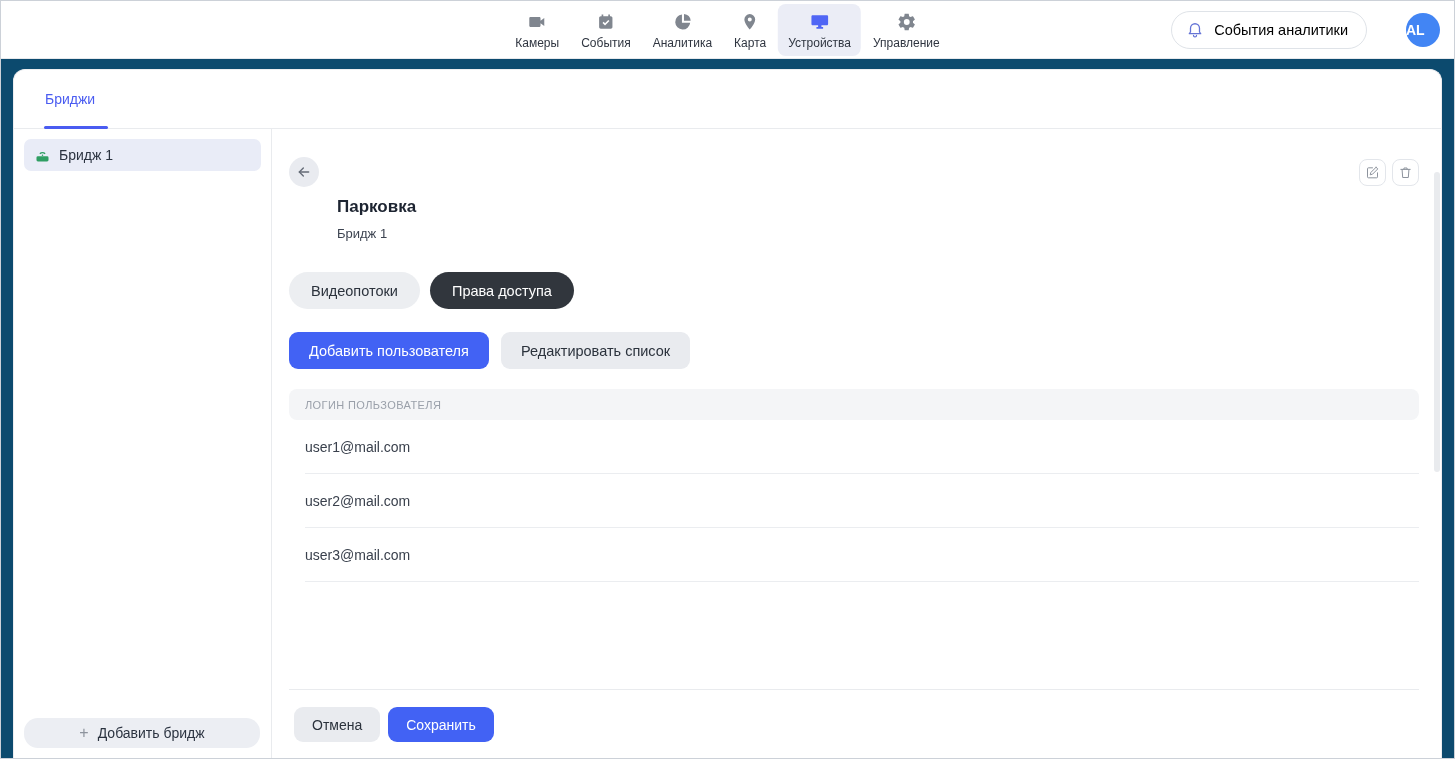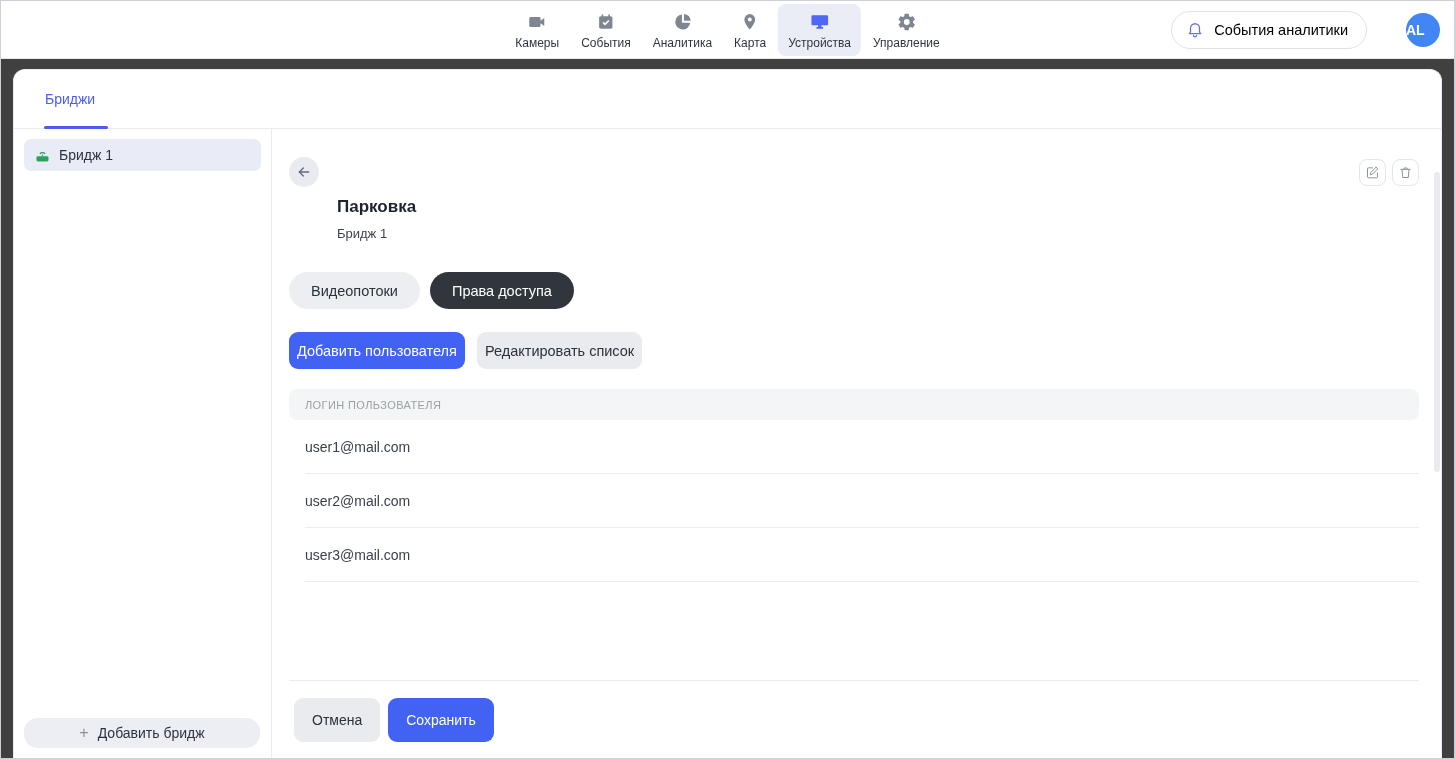--- a/index.html
+++ b/index.html
@@ -45,21 +45,21 @@
   .bell svg { width:18px; height:18px; stroke:#6574d6; fill:none; stroke-width:1.7; }
   .avatar {
     width:34px; height:34px; border-radius:50%;
     display:flex; align-items:center; 
     color:#fff; font-size:14px; font-weight:bold; cursor:pointer;margin-left:25px;
   }
 
   
   .page {
     position:absolute; left:0; right:0; top:58px; bottom:0;
-    background:#404040;
+    background:#0c4a6e;
   }
   .card {
     position:absolute; left:12px; right:12px; top:10px; bottom:0;
     background:#fff; border-radius:12px 12px 0 0;
     border:1px solid #ecedf0; border-bottom:none;
   }
   .card-tabs {
     position:relative; height:59px; border-bottom:1px solid #e9ebee;
     display:flex; align-items:center; padding-left:31px;
   }
@@ -118,21 +118,21 @@
   .seg-tab {
     height:37px; padding:0 22px; border-radius:19px; border:none;
     background:#eceef1; color:#2b323c; font-size:14.5px; cursor:pointer;
     display:flex; align-items:center;
     font-family:"Liberation Sans", sans-serif;
   }
   .seg-tab.active { background:#31363d; color:#ffffff; }
 
   .action-row { display:flex; gap:12px; margin-top:23px; }
   .btn {
-    height:37px; padding:0 8px; border-radius:9px; border:none;
+    height:37px; padding:0 20px; border-radius:9px; border:none;
     font-size:14.5px; cursor:pointer; display:flex; align-items:center;
     font-family:"Liberation Sans", sans-serif;
   }
   .btn-primary { background:#4262f4; color:#fff; }
   .btn-secondary { background:#e9ebef; color:#2b323c; }
 
   .table { margin-top:20px; }
   .table-head {
     height:31px; background:#f4f5f7; border-radius:8px;
     display:flex; align-items:center; padding:0 16px;
@@ -147,21 +147,21 @@
   .table-row::after {
     content:""; position:absolute; left:16px; right:0; bottom:0;
     height:1px; background:#ebedf0;
   }
 
   .main-footer {
     margin-top:auto; border-top:1px solid #e9ebee;
     padding:17px 0 16px 5px;
     display:flex; gap:8px;
   }
-  .btn-sm { height:44px; padding:0 18px; border-radius:9px; border:none;
+  .btn-sm { height:35px; padding:0 18px; border-radius:9px; border:none;
     font-size:14px; cursor:pointer; display:flex; align-items:center;
     font-family:"Liberation Sans", sans-serif; }
 
   .scroll-thumb {
     position:absolute; right:1px; top:102px; width:6px; height:300px;
     background:#e9ebee; border-radius:3px;
   }
 </style>
 </head>
 <body>

